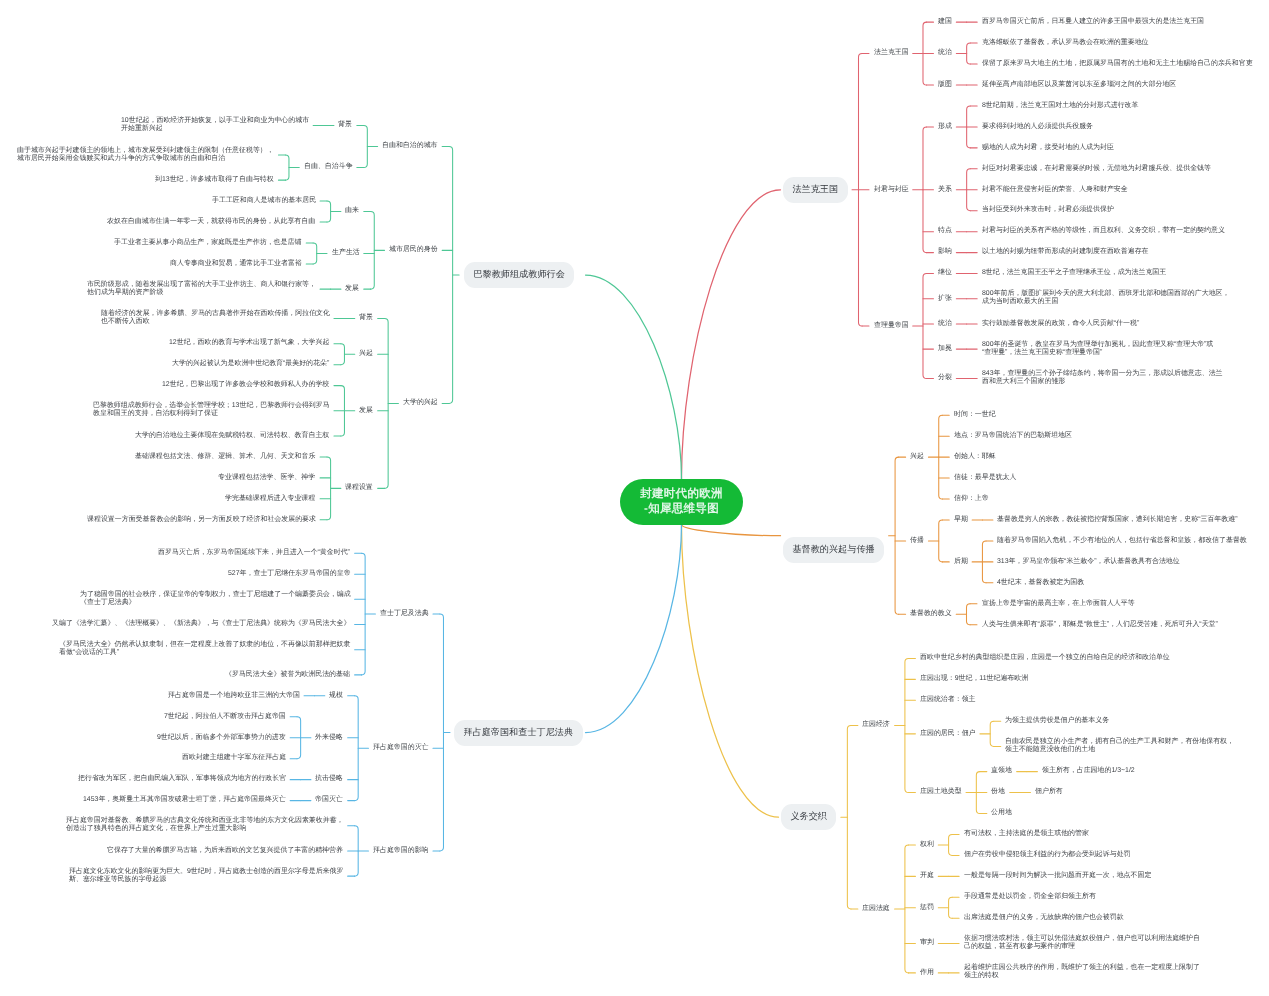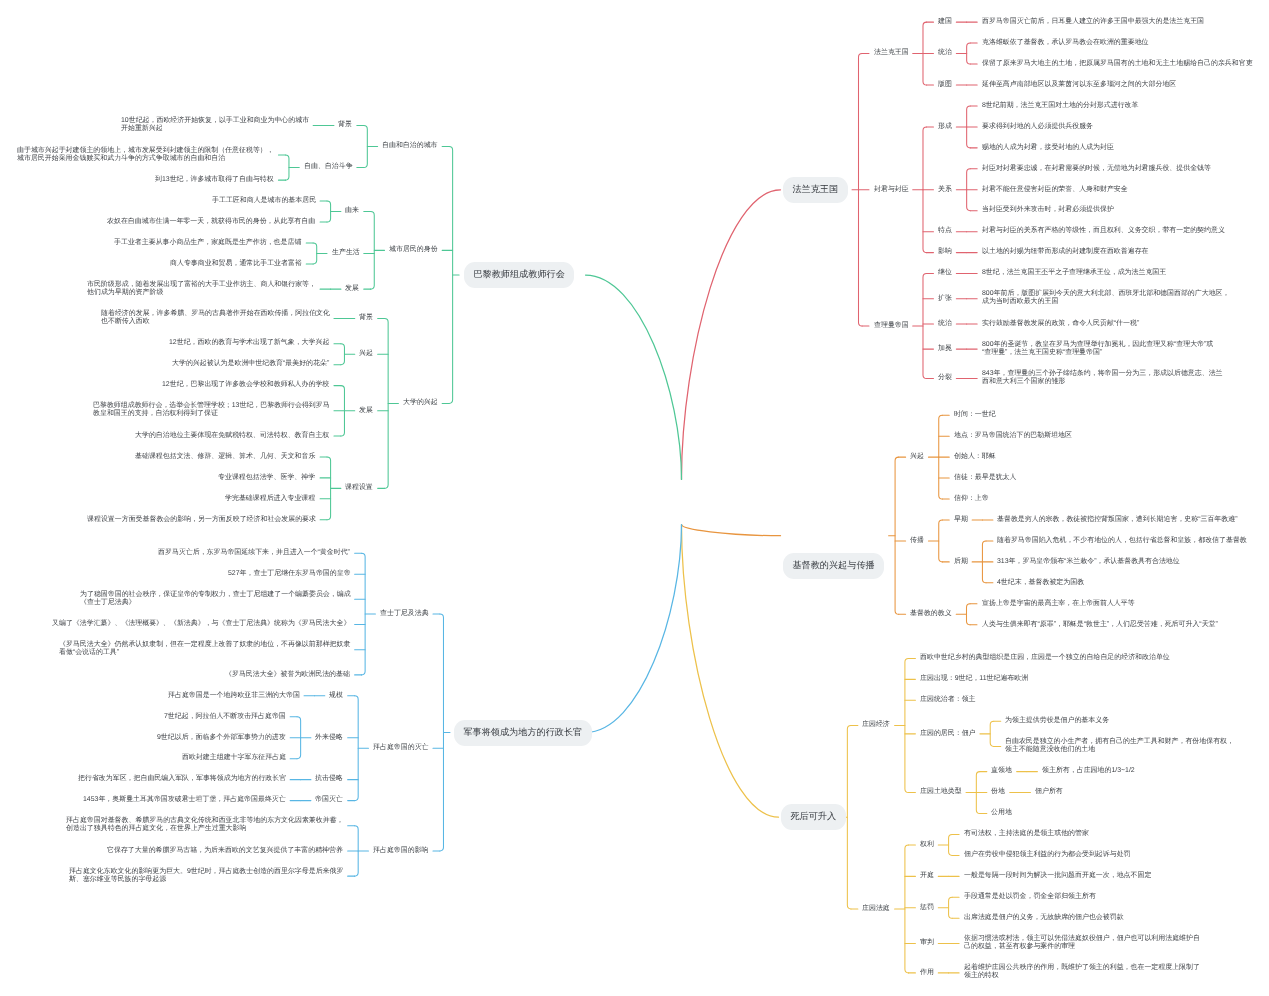--- a/index.html
+++ b/index.html
@@ -243,20 +243,22 @@
       <path d="M354.58,825.78Q358.18,825.78 358.18,829.38L358.18,872.54Q358.18,876.14 354.58,876.14" fill="none" stroke="#58b6e4" stroke-width="1.05" stroke-linecap="round" stroke-linejoin="round"></path>
       <path d="M354.58,825.78L347.68,825.78" fill="none" stroke="#58b6e4" stroke-width="1.05" stroke-linecap="round" stroke-linejoin="round"></path>
       <path d="M358.18,850.96L347.68,850.96" fill="none" stroke="#58b6e4" stroke-width="1.05" stroke-linecap="round" stroke-linejoin="round"></path>
       <path d="M354.58,876.14L347.68,876.14" fill="none" stroke="#58b6e4" stroke-width="1.05" stroke-linecap="round" stroke-linejoin="round"></path>
       <path d="M681.50,479.41C681.50,354.88 725.06,189.80 780.50,189.80" fill="none" stroke="#e0636f" stroke-width="1.25" stroke-linecap="round" stroke-linejoin="round"></path>
       <path d="M681.50,524.59C681.50,529.37 725.06,535.70 780.50,535.70" fill="none" stroke="#e8953f" stroke-width="1.25" stroke-linecap="round" stroke-linejoin="round"></path>
       <path d="M681.50,524.59C681.50,650.41 724.18,817.20 778.50,817.20" fill="none" stroke="#edc14a" stroke-width="1.25" stroke-linecap="round" stroke-linejoin="round"></path>
       <path d="M681.50,479.41C681.50,391.51 639.26,275.00 585.50,275.00" fill="none" stroke="#4ec795" stroke-width="1.25" stroke-linecap="round" stroke-linejoin="round"></path>
       <path d="M681.50,524.59C681.50,613.99 639.26,732.50 585.50,732.50" fill="none" stroke="#58b6e4" stroke-width="1.25" stroke-linecap="round" stroke-linejoin="round"></path>
     </svg>
+<div class="node n-root" style="left: 620px; top: 478.91px;">封建时代的欧洲
+-知犀思维导图</div>
     <div class="node n-b1" style="left: 783px; top: 176.91px;">法兰克王国</div>
     <div class="node lab" style="left: 873.5px; top: 49.33px;">法兰克王国</div>
     <div class="node lab" style="left: 937.99px; top: 17.9px;">建国</div>
     <div class="node leaf" style="left: 981.66px; top: 17.9px;">西罗马帝国灭亡前后，日耳曼人建立的许多王国中最强大的是法兰克王国</div>
     <div class="node lab" style="left: 937.99px; top: 49.33px;">统治</div>
     <div class="node leaf" style="left: 981.66px; top: 38.86px;">克洛维皈依了基督教，承认罗马教会在欧洲的重要地位</div>
     <div class="node leaf" style="left: 981.66px; top: 59.81px;">保留了原来罗马大地主的土地，把原属罗马国有的土地和无主土地赐给自己的亲兵和官吏</div>
     <div class="node lab" style="left: 937.99px; top: 80.76px;">版图</div>
     <div class="node leaf" style="left: 981.66px; top: 80.76px;">延伸至高卢南部地区以及莱茵河以东至多瑙河之间的大部分地区</div>
     <div class="node lab" style="left: 873.5px; top: 185.53px;">封君与封臣</div>
@@ -279,38 +281,38 @@
     <div class="node leaf" style="left: 981.66px; top: 290.29px;">800年前后，版图扩展到今天的意大利北部、西班牙北部和德国西部的广大地区，
 成为当时西欧最大的王国</div>
     <div class="node lab" style="left: 937.99px; top: 319.7px;">统治</div>
     <div class="node leaf" style="left: 981.66px; top: 319.7px;">实行鼓励基督教发展的政策，命令人民贡献“什一税”</div>
     <div class="node lab" style="left: 937.99px; top: 344.88px;">加冕</div>
     <div class="node leaf" style="left: 981.66px; top: 340.65px;">800年的圣诞节，教皇在罗马为查理举行加冕礼，因此查理又称“查理大帝”或
 “查理曼”，法兰克王国史称“查理曼帝国”</div>
     <div class="node lab" style="left: 937.99px; top: 374.29px;">分裂</div>
     <div class="node leaf" style="left: 981.66px; top: 370.06px;">843年，查理曼的三个孙子缔结条约，将帝国一分为三，形成以后德意志、法兰
 西和意大利三个国家的雏形</div>
-    <div class="node n-b1" style="left: 783px; top: 553px;">基督教的兴起与传播</div>
+    <div class="node n-b1" style="left: 783px; top: 537px;">基督教的兴起与传播</div>
     <div class="node lab" style="left: 910.08px; top: 452.9px;">兴起</div>
     <div class="node leaf" style="left: 953.75px; top: 410.99px;">时间：一世纪</div>
     <div class="node leaf" style="left: 953.75px; top: 431.95px;">地点：罗马帝国统治下的巴勒斯坦地区</div>
     <div class="node leaf" style="left: 953.75px; top: 452.9px;">创始人：耶稣</div>
     <div class="node leaf" style="left: 953.75px; top: 473.85px;">信徒：最早是犹太人</div>
     <div class="node leaf" style="left: 953.75px; top: 494.81px;">信仰：上帝</div>
     <div class="node lab" style="left: 910.08px; top: 536.71px;">传播</div>
     <div class="node lab" style="left: 953.75px; top: 515.76px;">早期</div>
     <div class="node leaf" style="left: 997.43px; top: 515.76px;">基督教是穷人的宗教，教徒被指控背叛国家，遭到长期迫害，史称“三百年教难”</div>
     <div class="node lab" style="left: 953.75px; top: 557.66px;">后期</div>
     <div class="node leaf" style="left: 997.43px; top: 536.71px;">随着罗马帝国陷入危机，不少有地位的人，包括行省总督和皇族，都改信了基督教</div>
     <div class="node leaf" style="left: 997.43px; top: 557.66px;">313年，罗马皇帝颁布“米兰敕令”，承认基督教具有合法地位</div>
     <div class="node leaf" style="left: 997.43px; top: 578.62px;">4世纪末，基督教被定为国教</div>
     <div class="node lab" style="left: 910.08px; top: 610.05px;">基督教的教义</div>
     <div class="node leaf" style="left: 981.5px; top: 599.57px;">宣扬上帝是宇宙的最高主宰，在上帝面前人人平等</div>
     <div class="node leaf" style="left: 981.5px; top: 620.52px;">人类与生俱来即有“原罪”，耶稣是“救世主”，人们忍受苦难，死后可升入“天堂”</div>
-    <div class="node n-b1" style="left: 781px; top: 804.31px;">死后可升入</div>
+    <div class="node n-b1" style="left: 781px; top: 804.31px;">义务交织</div>
     <div class="node lab" style="left: 862.36px; top: 721.26px;">庄园经济</div>
     <div class="node leaf" style="left: 919.91px; top: 654.17px;">西欧中世纪乡村的典型组织是庄园，庄园是一个独立的自给自足的经济和政治单位</div>
     <div class="node leaf" style="left: 919.91px; top: 675.13px;">庄园出现：9世纪，11世纪遍布欧洲</div>
     <div class="node leaf" style="left: 919.91px; top: 696.08px;">庄园统治者：领主</div>
     <div class="node lab" style="left: 919.91px; top: 729.62px;">庄园的居民：佃户</div>
     <div class="node leaf" style="left: 1005.21px; top: 717.03px;">为领主提供劳役是佃户的基本义务</div>
     <div class="node leaf" style="left: 1005.21px; top: 737.99px;">自由农民是独立的小生产者，拥有自己的生产工具和财产，有份地保有权，
 领主不能随意没收他们的土地</div>
     <div class="node lab" style="left: 919.91px; top: 788.34px;">庄园土地类型</div>
     <div class="node lab" style="left: 991.33px; top: 767.39px;">直领地</div>
@@ -362,21 +364,21 @@
     <div class="node lab" style="left: 359.26px; top: 406.58px;">发展</div>
     <div class="node leaf" style="left: 162.18px; top: 381.4px;">12世纪，巴黎出现了许多教会学校和教师私人办的学校</div>
     <div class="node leaf" style="left: 92.81px; top: 402.35px;">巴黎教师组成教师行会，选举会长管理学校；13世纪，巴黎教师行会得到罗马
 教皇和国王的支持，自治权利得到了保证</div>
     <div class="node leaf" style="left: 135.21px; top: 431.75px;">大学的自治地位主要体现在免赋税特权、司法特权、教育自主权</div>
     <div class="node lab" style="left: 345.39px; top: 484.14px;">课程设置</div>
     <div class="node leaf" style="left: 135.21px; top: 452.71px;">基础课程包括文法、修辞、逻辑、算术、几何、天文和音乐</div>
     <div class="node leaf" style="left: 218.46px; top: 473.66px;">专业课程包括法学、医学、神学</div>
     <div class="node leaf" style="left: 225.4px; top: 494.61px;">学完基础课程后进入专业课程</div>
     <div class="node leaf" style="left: 86.65px; top: 515.57px;">课程设置一方面受基督教会的影响，另一方面反映了经济和社会发展的要求</div>
-    <div class="node n-b1" style="left: 454.48px; top: 719.61px;">军事将领成为地方的行政长官</div>
+    <div class="node n-b1" style="left: 454.48px; top: 719.61px;">拜占庭帝国和查士丁尼法典</div>
     <div class="node lab" style="left: 379.92px; top: 609.82px;">查士丁尼及法典</div>
     <div class="node leaf" style="left: 158.18px; top: 548.98px;">西罗马灭亡后，东罗马帝国延续下来，并且进入一个“黄金时代”</div>
     <div class="node leaf" style="left: 227.54px; top: 569.93px;">527年，查士丁尼继任东罗马帝国的皇帝</div>
     <div class="node leaf" style="left: 79.56px; top: 590.89px;">为了稳固帝国的社会秩序，保证皇帝的专制权力，查士丁尼组建了一个编纂委员会，编成
 《查士丁尼法典》</div>
     <div class="node leaf" style="left: 51.81px; top: 620.29px;">又编了《法学汇纂》、《法理概要》、《新法典》，与《查士丁尼法典》统称为《罗马民法大全》</div>
     <div class="node leaf" style="left: 58.75px; top: 641.25px;">《罗马民法大全》仍然承认奴隶制，但在一定程度上改善了奴隶的地位，不再像以前那样把奴隶
 看做“会说话的工具”</div>
     <div class="node leaf" style="left: 225.25px; top: 670.65px;">《罗马民法大全》被誉为欧洲民法的基础</div>
     <div class="node lab" style="left: 372.98px; top: 743.99px;">拜占庭帝国的灭亡</div>

